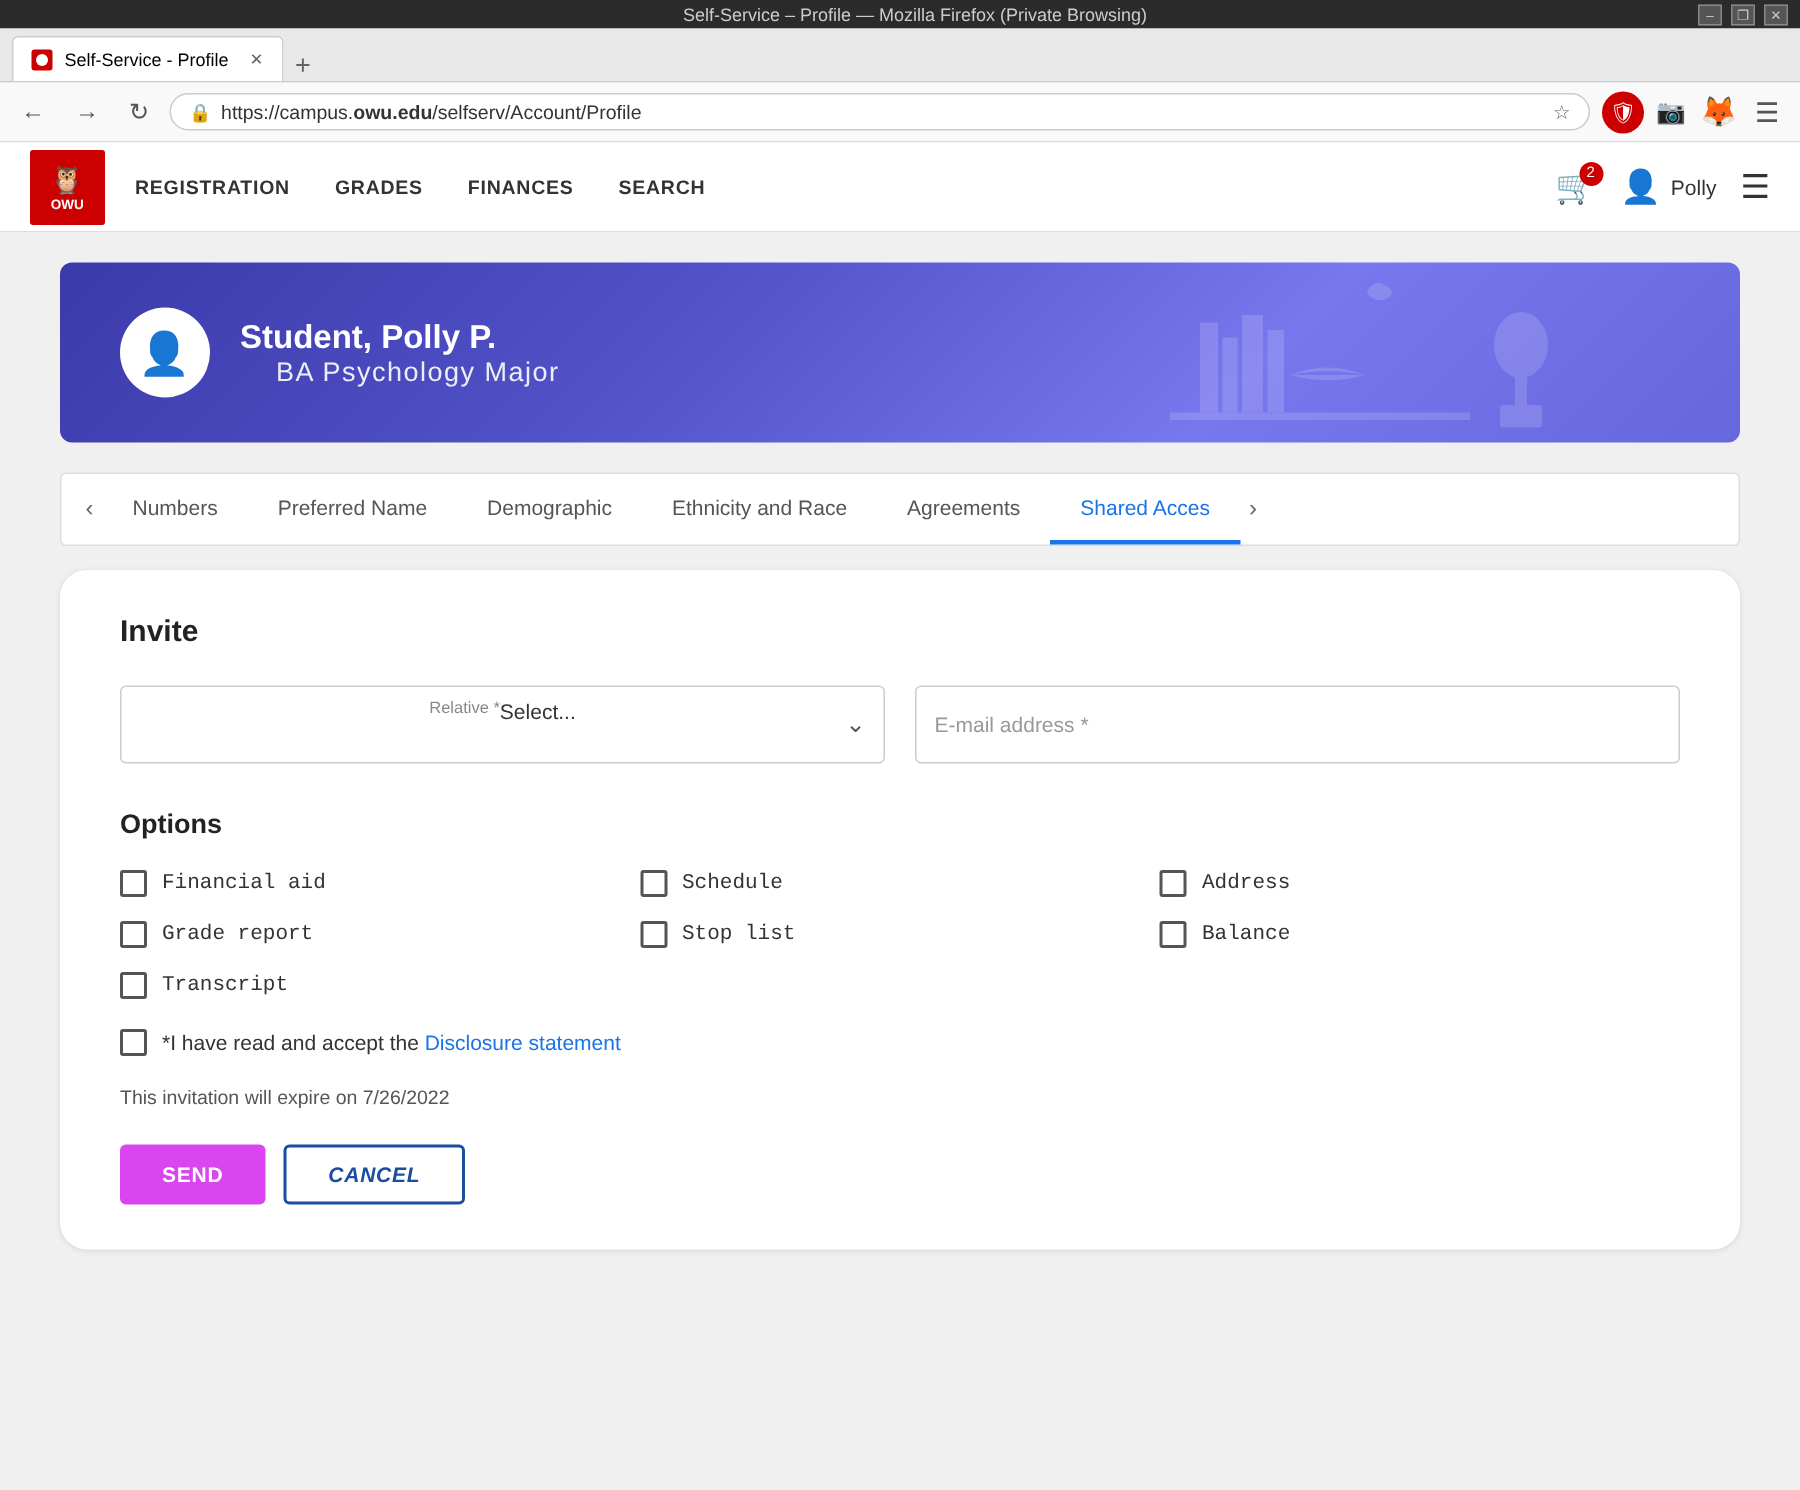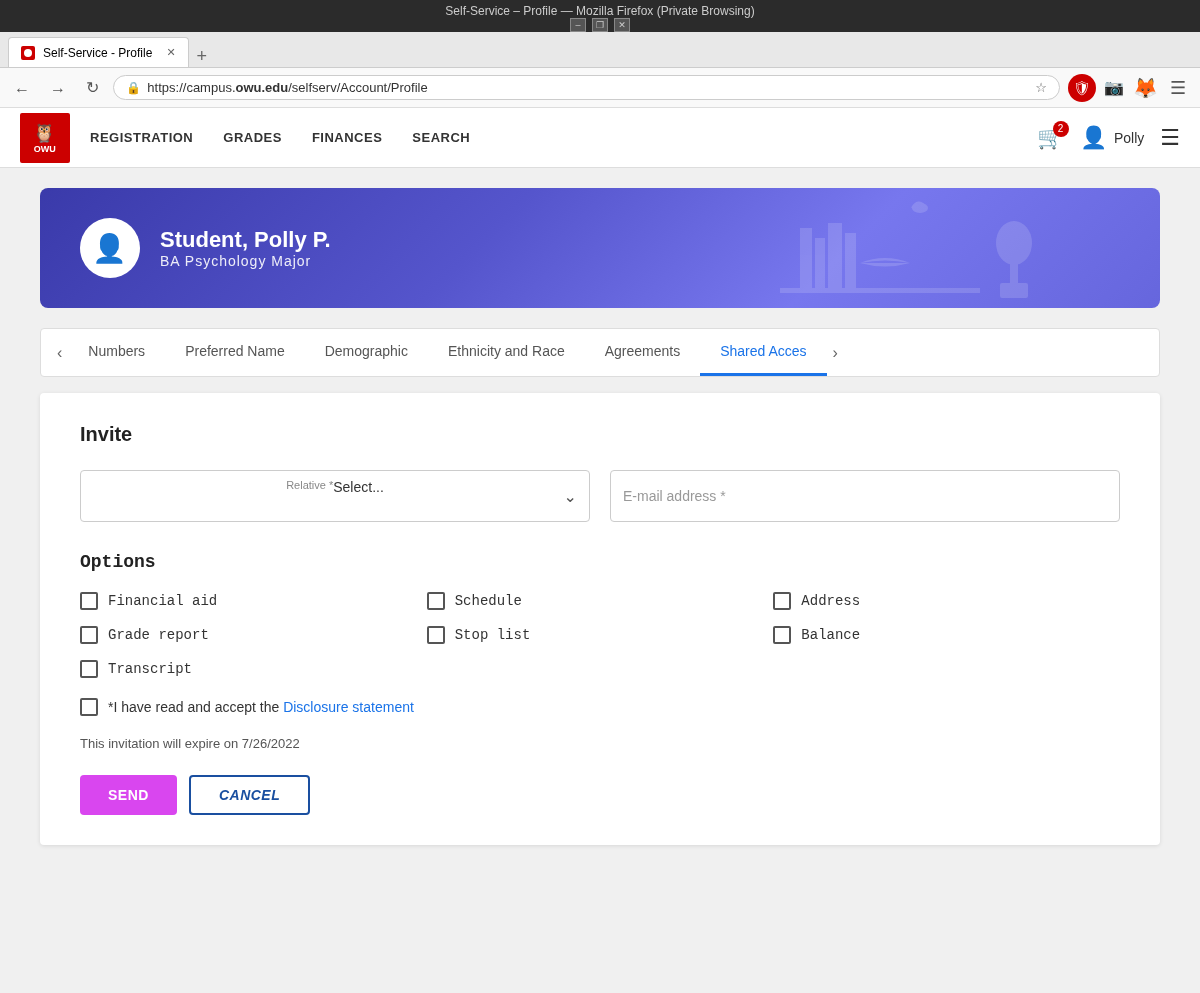--- a/index.html
+++ b/index.html
@@ -7,22 +7,21 @@
 
     
     .browser-titlebar {
       background: #2b2b2b;
       color: #ccc;
       font-size: 12px;
       padding: 4px 8px;
       display: flex;
       align-items: center;
       justify-content: space-between;
-      height: 32px;
-      flex-direction: column;
+      height: 19px;
     }
     .browser-titlebar .title { flex: 1; text-align: center; }
     .browser-titlebar .win-controls { display: flex; gap: 6px; }
     .browser-titlebar .win-btn {
       width: 16px; height: 14px; background: #555; border: 1px solid #888;
       display: flex; align-items: center; justify-content: center; font-size: 9px; color: #ccc; cursor: pointer;
     }
 
     .browser-tabbar {
       background: #e8e8e8;
@@ -155,21 +154,21 @@
       border-radius: 50%;
       display: flex;
       align-items: center;
       justify-content: center;
       font-size: 28px;
       color: #555;
       flex-shrink: 0;
     }
     .banner-info { color: white; }
     .banner-name { font-size: 22px; font-weight: bold; }
-    .banner-major { font-size: 14px; opacity: 0.9; letter-spacing: 1px; }
+    .banner-major { font-size: 18px; opacity: 0.9; letter-spacing: 1px; margin-left: 24px; }
 
     
     .profile-tabs {
       display: flex;
       align-items: center;
       background: white;
       border-radius: 4px;
       padding: 0 10px;
       margin-bottom: 16px;
       gap: 0;
@@ -191,21 +190,21 @@
     }
     .profile-tab.active {
       color: #1a73e8;
       border-bottom: 3px solid #1a73e8;
       font-weight: 500;
     }
 
     
     .main-card {
       background: white;
-      border-radius: 4px;
+      border-radius: 18px;
       padding: 30px 40px;
       box-shadow: 0 1px 4px rgba(0,0,0,0.1);
     }
     .section-title {
       font-size: 20px;
       font-weight: bold;
       color: #222;
       margin-bottom: 24px;
     }
 
@@ -252,21 +251,20 @@
       color: #999;
     }
     .email-input::placeholder { color: #999; }
 
     
     .options-title {
       font-size: 18px;
       font-weight: bold;
       color: #222;
       margin-bottom: 20px;
-      font-family: Liberation Mono, monospace;
     }
     .options-grid { display: flex; flex-direction: column; gap: 16px; }
     .options-row { display: flex; gap: 0; font-family: Liberation Mono, monospace; }
     .option-item {
       flex: 1;
       display: flex;
       align-items: center;
       gap: 10px;
     }
     .checkbox {

